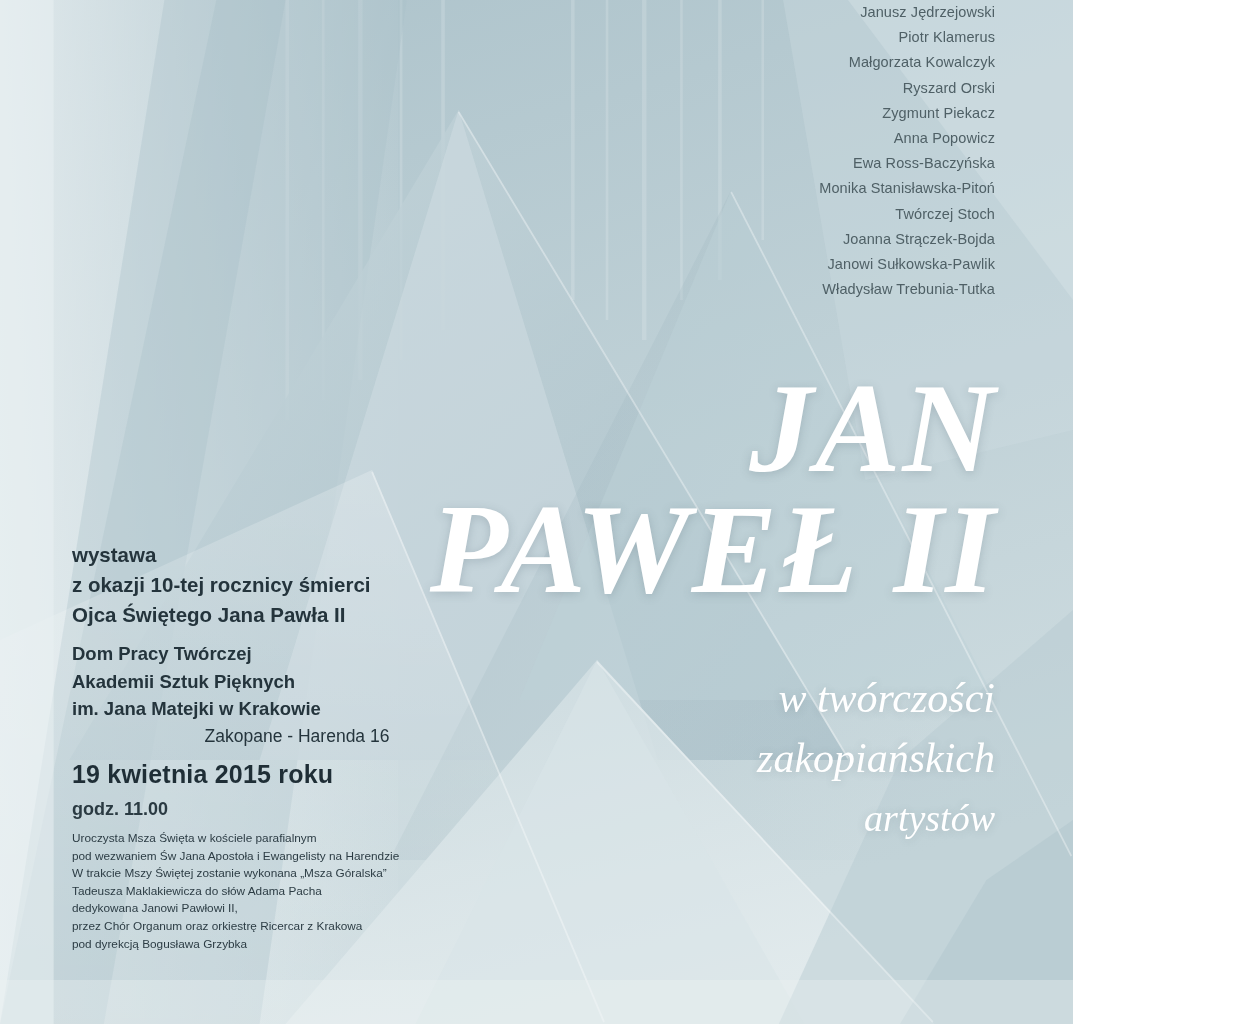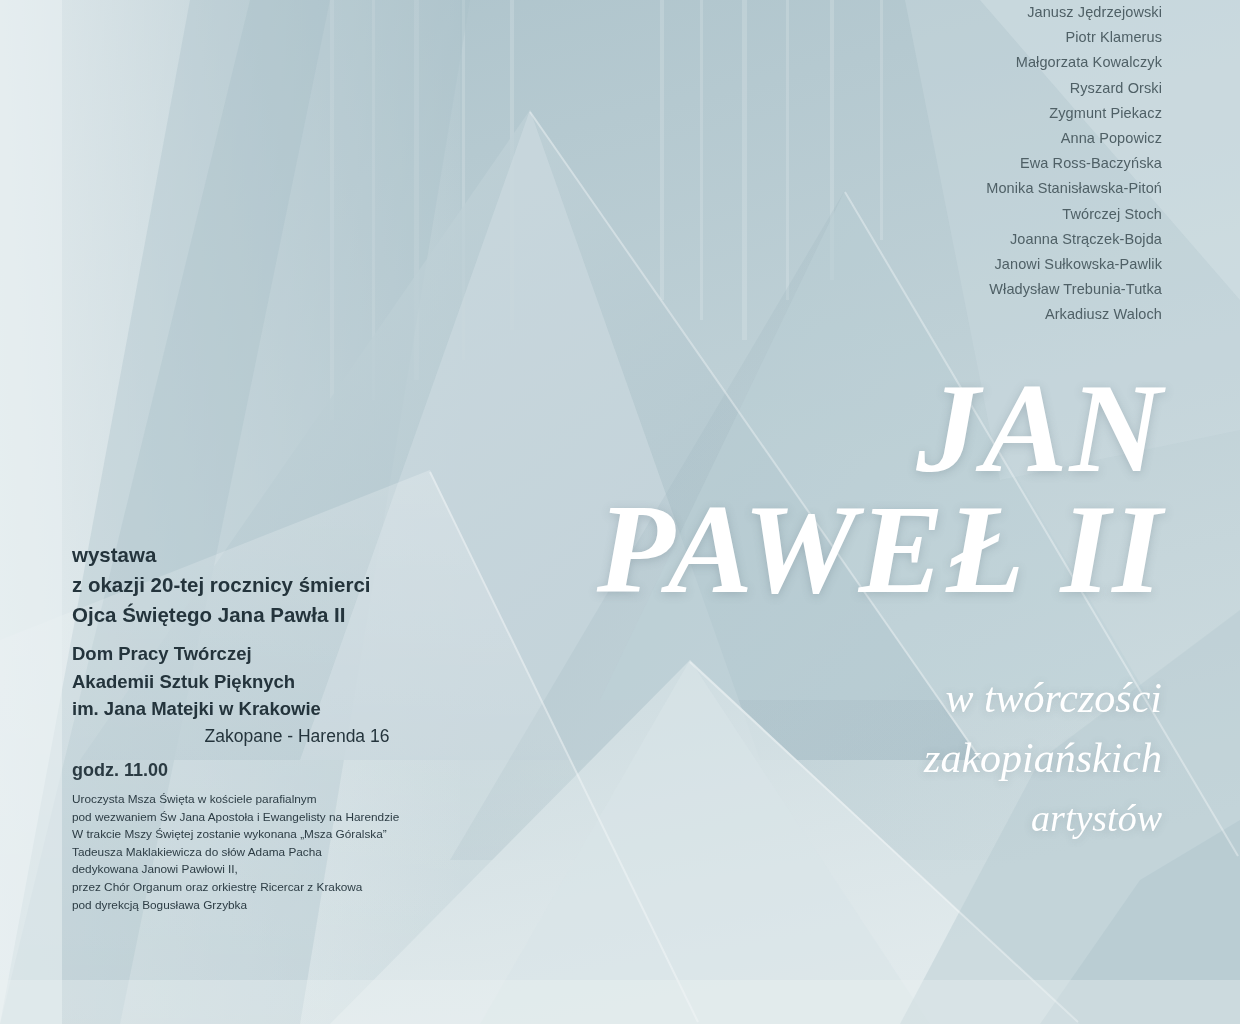--- a/index.html
+++ b/index.html
@@ -2,21 +2,21 @@
 <html><head>
 <meta charset="utf-8">
 <style>
   html, body {
     margin: 0;
     padding: 0;
     background: #ffffff;
   }
   #poster {
     position: relative;
-    width: 1240px;
+    width: 1073px;
     height: 1024px;
     overflow: hidden;
     font-family: "Liberation Sans", sans-serif;
     background: linear-gradient(160deg, #b9ccd2 0%, #c2d2d7 35%, #cfdce0 70%, #dde7ea 100%);
   }
 
   
   .bg-layer {
     position: absolute;
     inset: 0;
@@ -228,49 +228,49 @@
     <span class="artist">Małgorzata Kowalczyk</span>
     <span class="artist">Ryszard Orski</span>
     <span class="artist">Zygmunt Piekacz</span>
     <span class="artist">Anna Popowicz</span>
     <span class="artist">Ewa Ross-Baczyńska</span>
     <span class="artist">Monika Stanisławska-Pitoń</span>
     <span class="artist">Twórczej Stoch</span>
     <span class="artist">Joanna Strączek-Bojda</span>
     <span class="artist">Janowi Sułkowska-Pawlik</span>
     <span class="artist">Władysław Trebunia-Tutka</span>
-    <span class="artist">Arkadiusz Waloch</span>
   </div>
 
   <div class="title-block">
     <span class="title-line1">JAN</span>
     <span class="title-line2">PAWEŁ II</span>
   </div>
 
   <div class="subtitle">
     <span class="s1">w twórczości</span>
     <span class="s2">zakopiańskich</span>
     <span class="s3">artystów</span>
   </div>
 
   <div class="info">
 
     <div class="blk lead">
       <span>wystawa</span>
-      <span>z okazji 20-tej rocznicy śmierci</span>
+      <span>z okazji 10-tej rocznicy śmierci</span>
       <span>Ojca Świętego Jana Pawła II</span>
     </div>
 
     <div class="blk venue">
       <span>Dom Pracy Twórczej</span>
       <span>Akademii Sztuk Pięknych</span>
       <span>im. Jana Matejki w Krakowie</span>
       <span class="addr">Zakopane - Harenda 16</span>
     </div>
 
+    <div class="blk date">19 kwietnia 2015 roku</div>
 
     <div class="blk hour">godz. 11.00</div>
 
     <div class="blk details">
       <span>Uroczysta Msza Święta w kościele parafialnym</span>
       <span>pod wezwaniem Św Jana Apostoła i Ewangelisty na Harendzie</span>
       <span>W trakcie Mszy Świętej zostanie wykonana „Msza Góralska”</span>
       <span>Tadeusza Maklakiewicza do słów Adama Pacha</span>
       <span>dedykowana Janowi Pawłowi II,</span>
       <span>przez Chór Organum oraz orkiestrę Ricercar z Krakowa</span>

